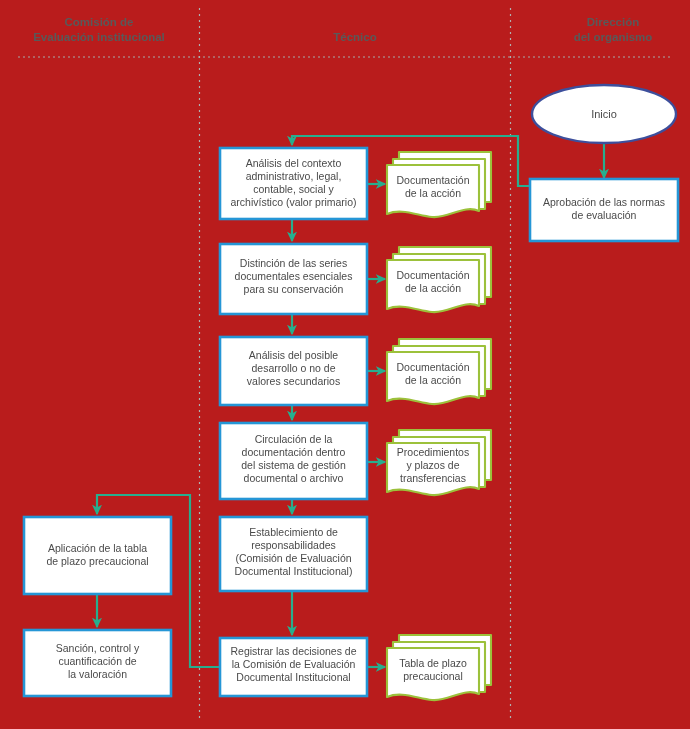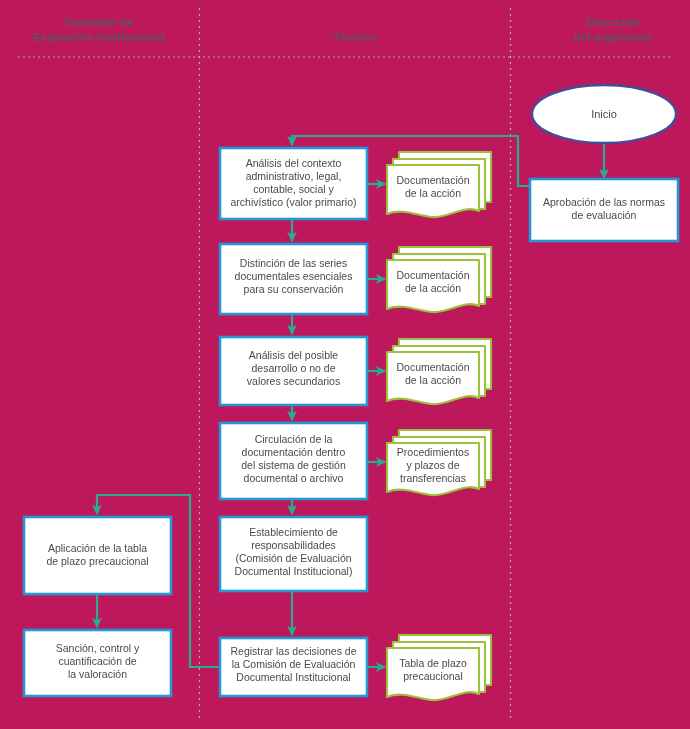--- a/index.html
+++ b/index.html
@@ -10,21 +10,21 @@
   body {
     width: 690px;
     height: 729px;
     font-family: "Liberation Sans", sans-serif;
     overflow: hidden;
   }
   #diagram-root {
     position: relative;
     width: 690px;
     height: 729px;
-    background: #be185d;
+    background: #b91c1c;
   }
   svg#flow {
     display: block;
     width: 690px;
     height: 729px;
   }
   .lane-title {
     font-family: "Liberation Sans", sans-serif;
     font-size: 11.5px;
     font-weight: bold;

